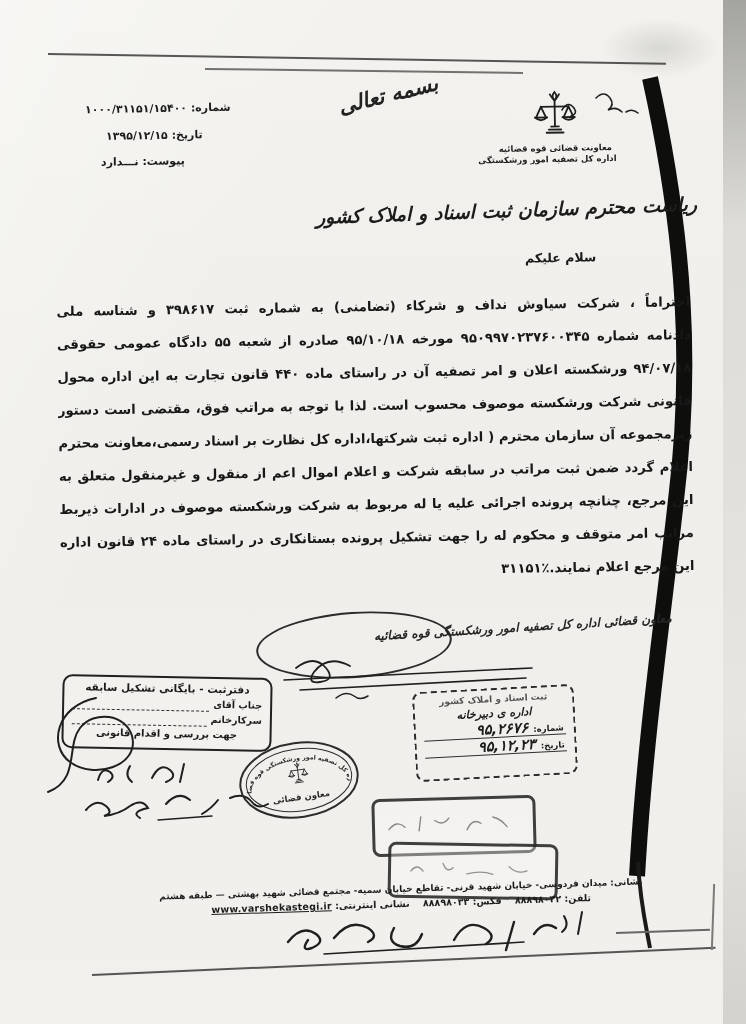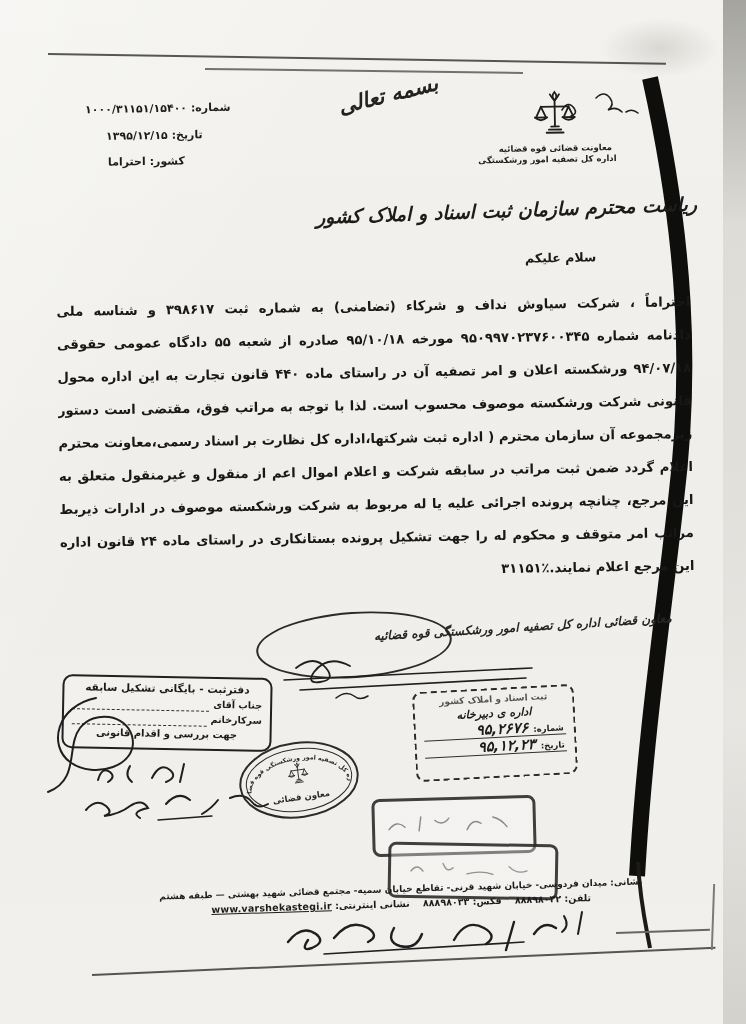--- a/index.html
+++ b/index.html
@@ -126,22 +126,22 @@
 
   <div class="abs ref-line ref-no rtl">
     <span>شماره:</span>
     <span>۱۰۰۰/۳۱۱۵۱/۱۵۴۰۰</span>
   </div>
   <div class="abs ref-line ref-date rtl">
     <span>تاریخ:</span>
     <span>۱۳۹۵/۱۲/۱۵</span>
   </div>
   <div class="abs ref-line ref-att rtl">
-    <span>کشور:</span>
-    <span>احتراما</span>
+    <span>پیوست:</span>
+    <span>نـــدارد</span>
   </div>
 
   <div class="abs besmele rtl">بسمه تعالی</div>
 
   <div class="abs emblem-block">
     <svg width="46" height="50">
       <use href="#scales-symbol" width="46" height="50"></use>
     </svg>
     <div class="org-line rtl">معاونت قضائی قوه قضائیه</div>
     <div class="org-line rtl">اداره کل تصفیه امور ورشکستگی</div>

